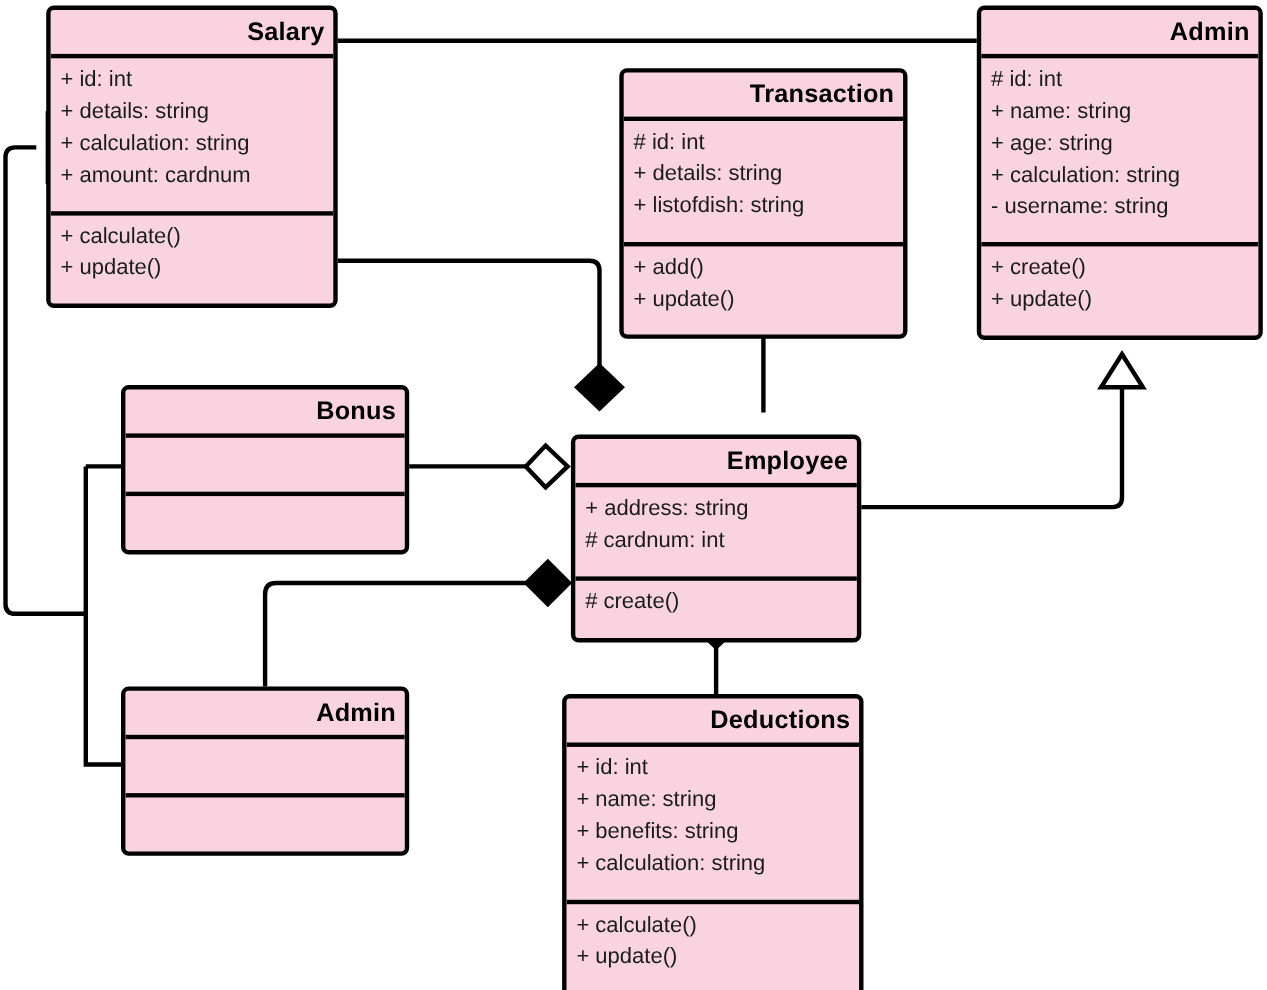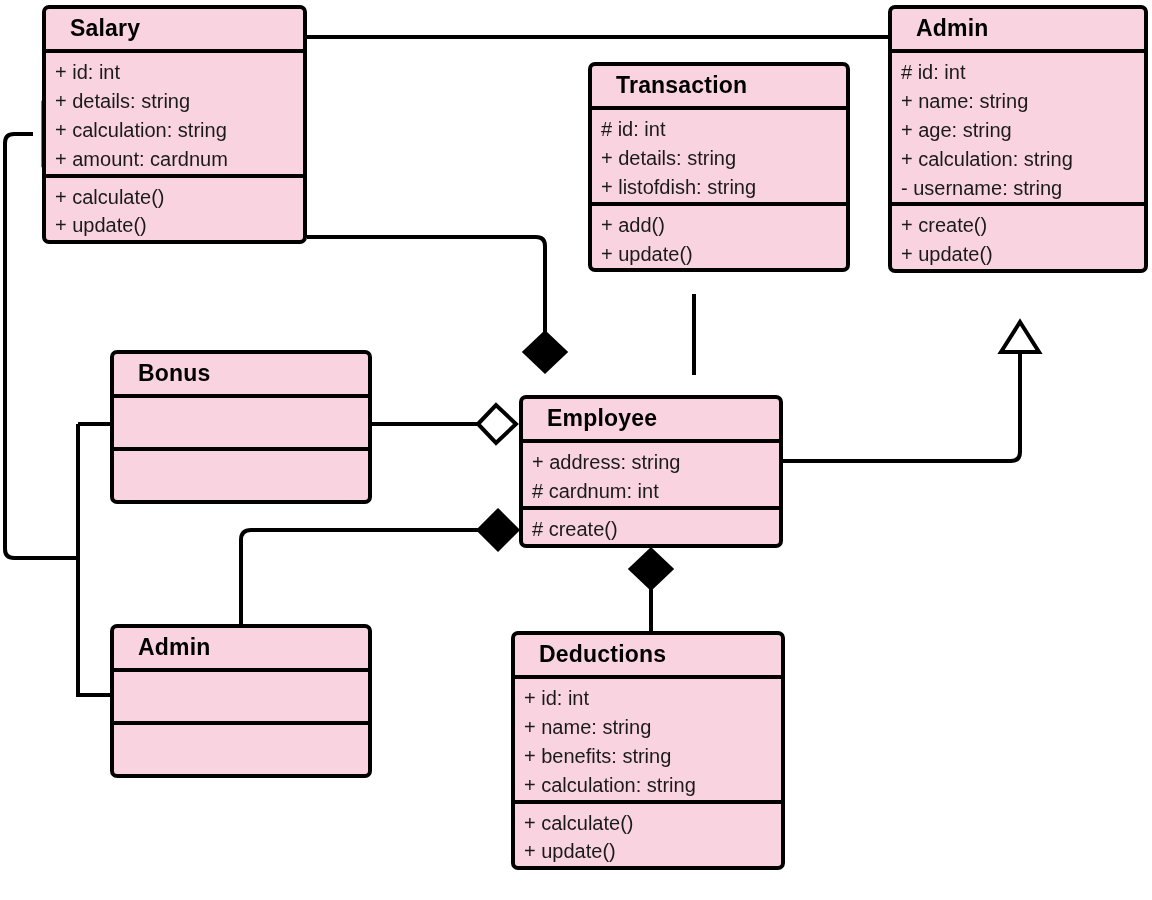--- a/index.html
+++ b/index.html
@@ -31,31 +31,31 @@
   .uml-class {
     position: absolute;
     box-sizing: border-box;
     background: #f9d4e0;
     border: 4px solid #000000;
     border-radius: 7px;
     overflow: hidden;
     z-index: 5;
   }
   .class-name {
-    text-align: left;
+    text-align: right;
     font-weight: bold;
     font-size: 23px;
     color: #000000;
     letter-spacing: 0.2px;
     padding: 6px 8px 8px 24px;
     line-height: 1.15;
   }
   .compartment {
     border-top: 4px solid #000000;
-    padding: 5px 9px 0 9px;
+    padding: 5px 9px 18px 9px;
   }
   .compartment.empty {
     padding: 0;
   }
   .member {
     font-size: 20px;
     color: #1a1a1a;
     line-height: 1.44;
     white-space: nowrap;
   }
@@ -99,21 +99,21 @@
       <div class="member">+ details: string</div>
       <div class="member">+ calculation: string</div>
       <div class="member">+ amount: cardnum</div>
     </div>
     <div class="compartment">
       <div class="member">+ calculate()</div>
       <div class="member">+ update()</div>
     </div>
   </div>
 
-  <div class="uml-class" style="left:588px; top:62px; width:262px;">
+  <div class="uml-class" style="left:563px; top:62px; width:262px;">
     <div class="class-name">Transaction</div>
     <div class="compartment">
       <div class="member"># id: int</div>
       <div class="member">+ details: string</div>
       <div class="member">+ listofdish: string</div>
     </div>
     <div class="compartment">
       <div class="member">+ add()</div>
       <div class="member">+ update()</div>
     </div>

